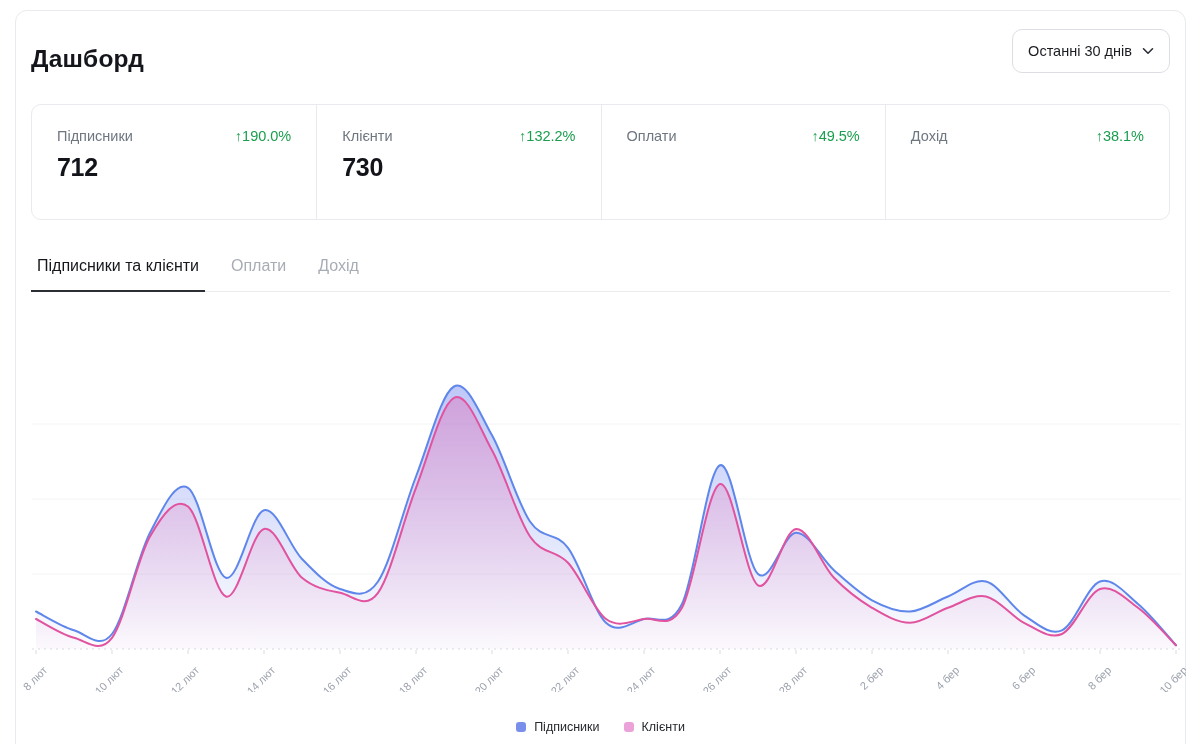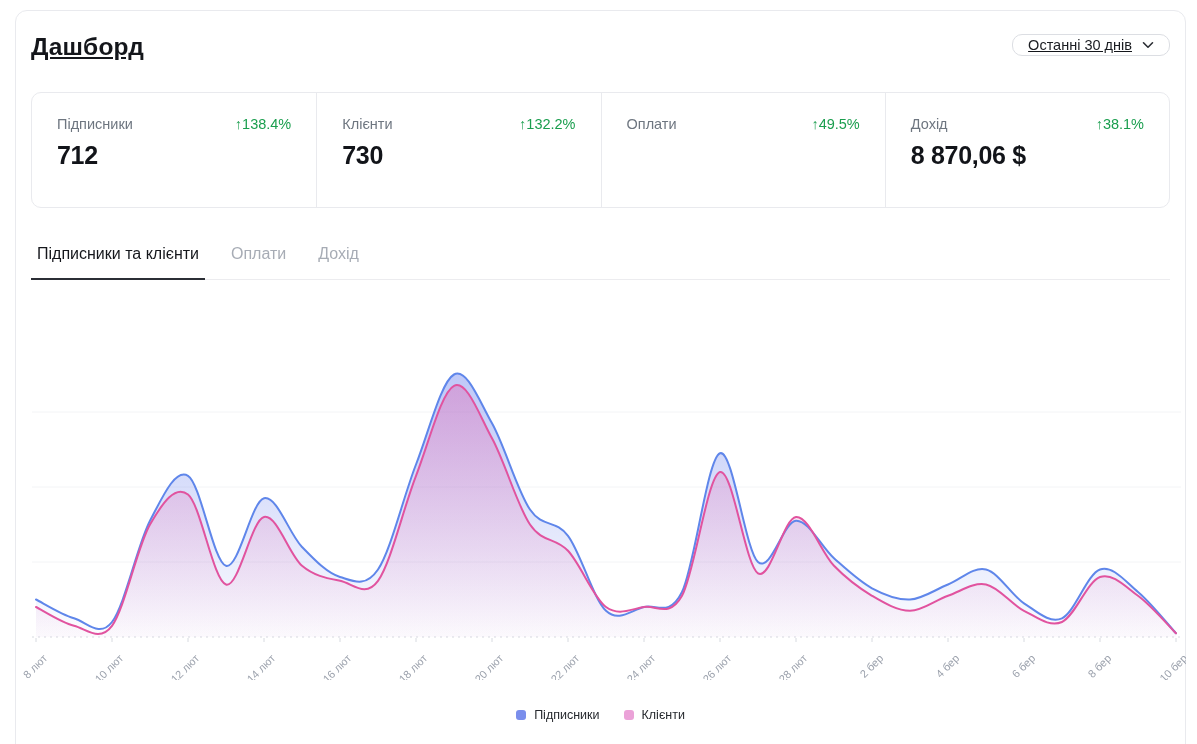--- a/index.html
+++ b/index.html
@@ -11,28 +11,27 @@
   }
   .panel {
     position: absolute; left: 15px; top: 10px;
     width: 1171px; height: 790px;
     background: #fff;
     border: 1px solid #e9eaee;
     border-radius: 12px;
   }
   
   .header {
-    display: flex; justify-content: space-between; align-items: center;
+    display: flex; justify-content: space-between; align-items: flex-end;
     padding: 18px 15px 0 15px;
-    text-decoration: underline;
   }
   .page-title { font-size: 24.5px; font-weight: 700; letter-spacing: .2px; padding-top: 4px; }
   .period-btn {
     display: flex; align-items: center; gap: 10px;
-    height: 22px; padding: 0 15px;
+    height: 44px; padding: 0 15px;
     background: #fff; border: 1px solid #dcdee3; border-radius: 10px;
     font-family: inherit; font-size: 14.5px; color: #1b1d22; cursor: pointer;
   }
   .period-btn svg { display: block; }
   
   .stats {
     margin: 31px 15px 0 15px;
     display: grid; grid-template-columns: repeat(4, 1fr);
     border: 1px solid #e9eaee; border-radius: 10px;
     height: 116px; overflow: hidden;
@@ -79,21 +78,21 @@
             <path d="M1.5 1.8 L6 6.2 L10.5 1.8" fill="none" stroke="#2a2d33" stroke-width="1.6" stroke-linecap="round" stroke-linejoin="round"></path>
           </svg>
       </span>
     </button>
   </div>
 
   <div class="stats">
     <div class="stat-cell">
       <div class="stat-top">
         <span class="stat-label">Підписники</span>
-        <span class="stat-change">↑138.4%</span>
+        <span class="stat-change">↑190.0%</span>
       </div>
       <div class="stat-value">712</div>
     </div>
     <div class="stat-cell">
       <div class="stat-top">
         <span class="stat-label">Клієнти</span>
         <span class="stat-change">↑132.2%</span>
       </div>
       <div class="stat-value">730</div>
     </div>
@@ -101,21 +100,20 @@
       <div class="stat-top">
         <span class="stat-label">Оплати</span>
         <span class="stat-change">↑49.5%</span>
       </div>
     </div>
     <div class="stat-cell">
       <div class="stat-top">
         <span class="stat-label">Дохід</span>
         <span class="stat-change">↑38.1%</span>
       </div>
-      <div class="stat-value">8 870,06 $</div>
     </div>
   </div>
 
   <div class="tabs">
     <div class="tab active">Підписники та клієнти</div>
     <div class="tab">Оплати</div>
     <div class="tab">Дохід</div>
   </div>
 
   <div class="chart-wrap">

